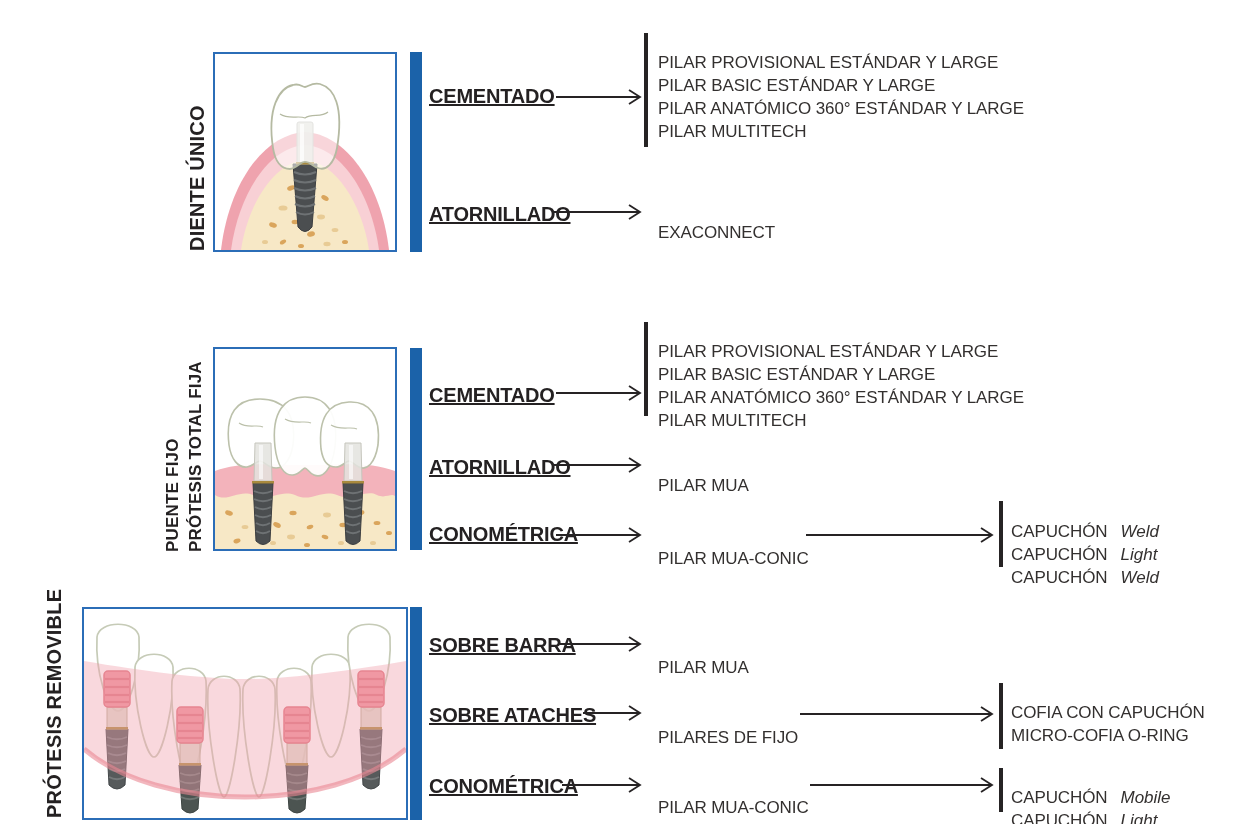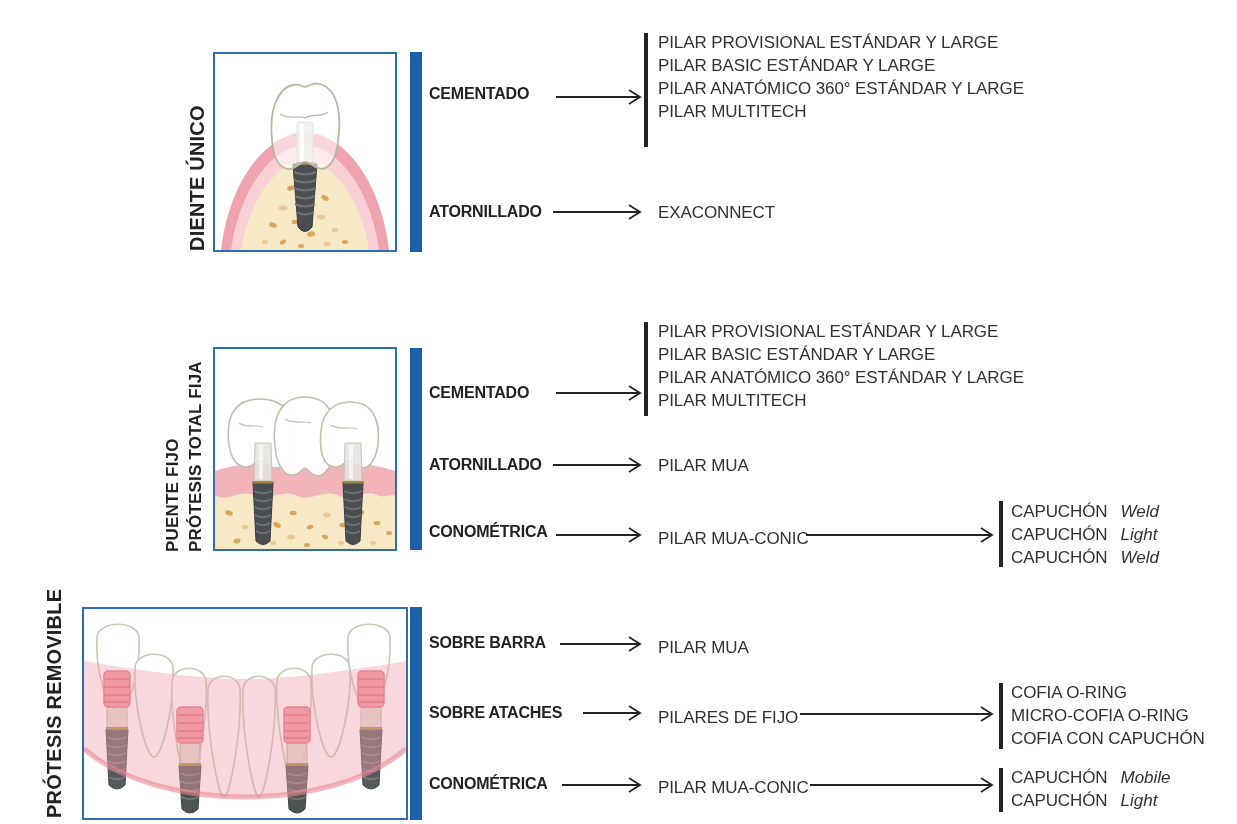--- a/index.html
+++ b/index.html
@@ -5,26 +5,26 @@
   html,body{margin:0;padding:0;background:#ffffff;}
   #canvas{
     position:relative;width:1237px;height:824px;background:#ffffff;overflow:hidden;
     font-family:"Liberation Sans", sans-serif;color:#242122;
   }
   .rot-label{
     position:absolute;font-weight:bold;color:#242122;white-space:nowrap;
     transform:rotate(-90deg);transform-origin:0 0;letter-spacing:.2px;
   }
   .opt-label{
-    position:absolute;font-weight:bold;font-size:16px;letter-spacing:-.2px;
-    color:#242122;white-space:nowrap;
+    position:absolute;font-weight:bold;font-size:20px;letter-spacing:-.2px;
+    color:#242122;white-space:nowrap;text-decoration:underline;
   }
   .plist{
     position:absolute;font-size:17px;line-height:23px;color:#33302f;
-    letter-spacing:-.1px;white-space:nowrap;
+    letter-spacing:-.1px;white-space:nowrap;margin-top:20px;
   }
   .plist .variant{font-style:italic;margin-left:13px;letter-spacing:0;}
   .vbar{position:absolute;width:4px;background:#262324;}
   .accent-bar{position:absolute;left:410px;width:12px;background:#1b62a9;}
   .frame{position:absolute;border:2px solid #2b6db7;background:#fff;box-sizing:border-box;}
   svg.arrow{position:absolute;overflow:visible;}
   svg.arrow line, svg.arrow path{stroke:#262324;stroke-width:1.8;fill:none;}
 </style>
 </head>
 <body>
@@ -321,23 +321,22 @@
   </svg>
   <div class="plist" style="left:658px;top:706px;">
     <div>PILARES DE FIJO</div>
   </div>
   <svg class="arrow" style="left:800px;top:706px;" width="194" height="16" viewBox="0 0 194 16">
     <line x1="0" y1="8" x2="191" y2="8"></line>
       <path d="M 181,1 L 192,8 L 181,15"></path>
   </svg>
   <div class="vbar" style="left:999px;top:683px;height:66px;"></div>
   <div class="plist" style="left:1011px;top:681px;">
-    <div>COFIA O-RING</div>
+    <div>COFIA CON CAPUCHÓN</div>
     <div>MICRO-COFIA O-RING</div>
-    <div>COFIA CON CAPUCHÓN</div>
   </div>
 
   <div class="opt-label" style="left:429px;top:775px;">CONOMÉTRICA</div>
   <svg class="arrow" style="left:562px;top:777px;" width="80" height="16" viewBox="0 0 80 16">
     <line x1="0" y1="8" x2="77" y2="8"></line>
       <path d="M 67,1 L 78,8 L 67,15"></path>
   </svg>
   <div class="plist" style="left:658px;top:776px;">
     <div>PILAR MUA-CONIC</div>
   </div>

